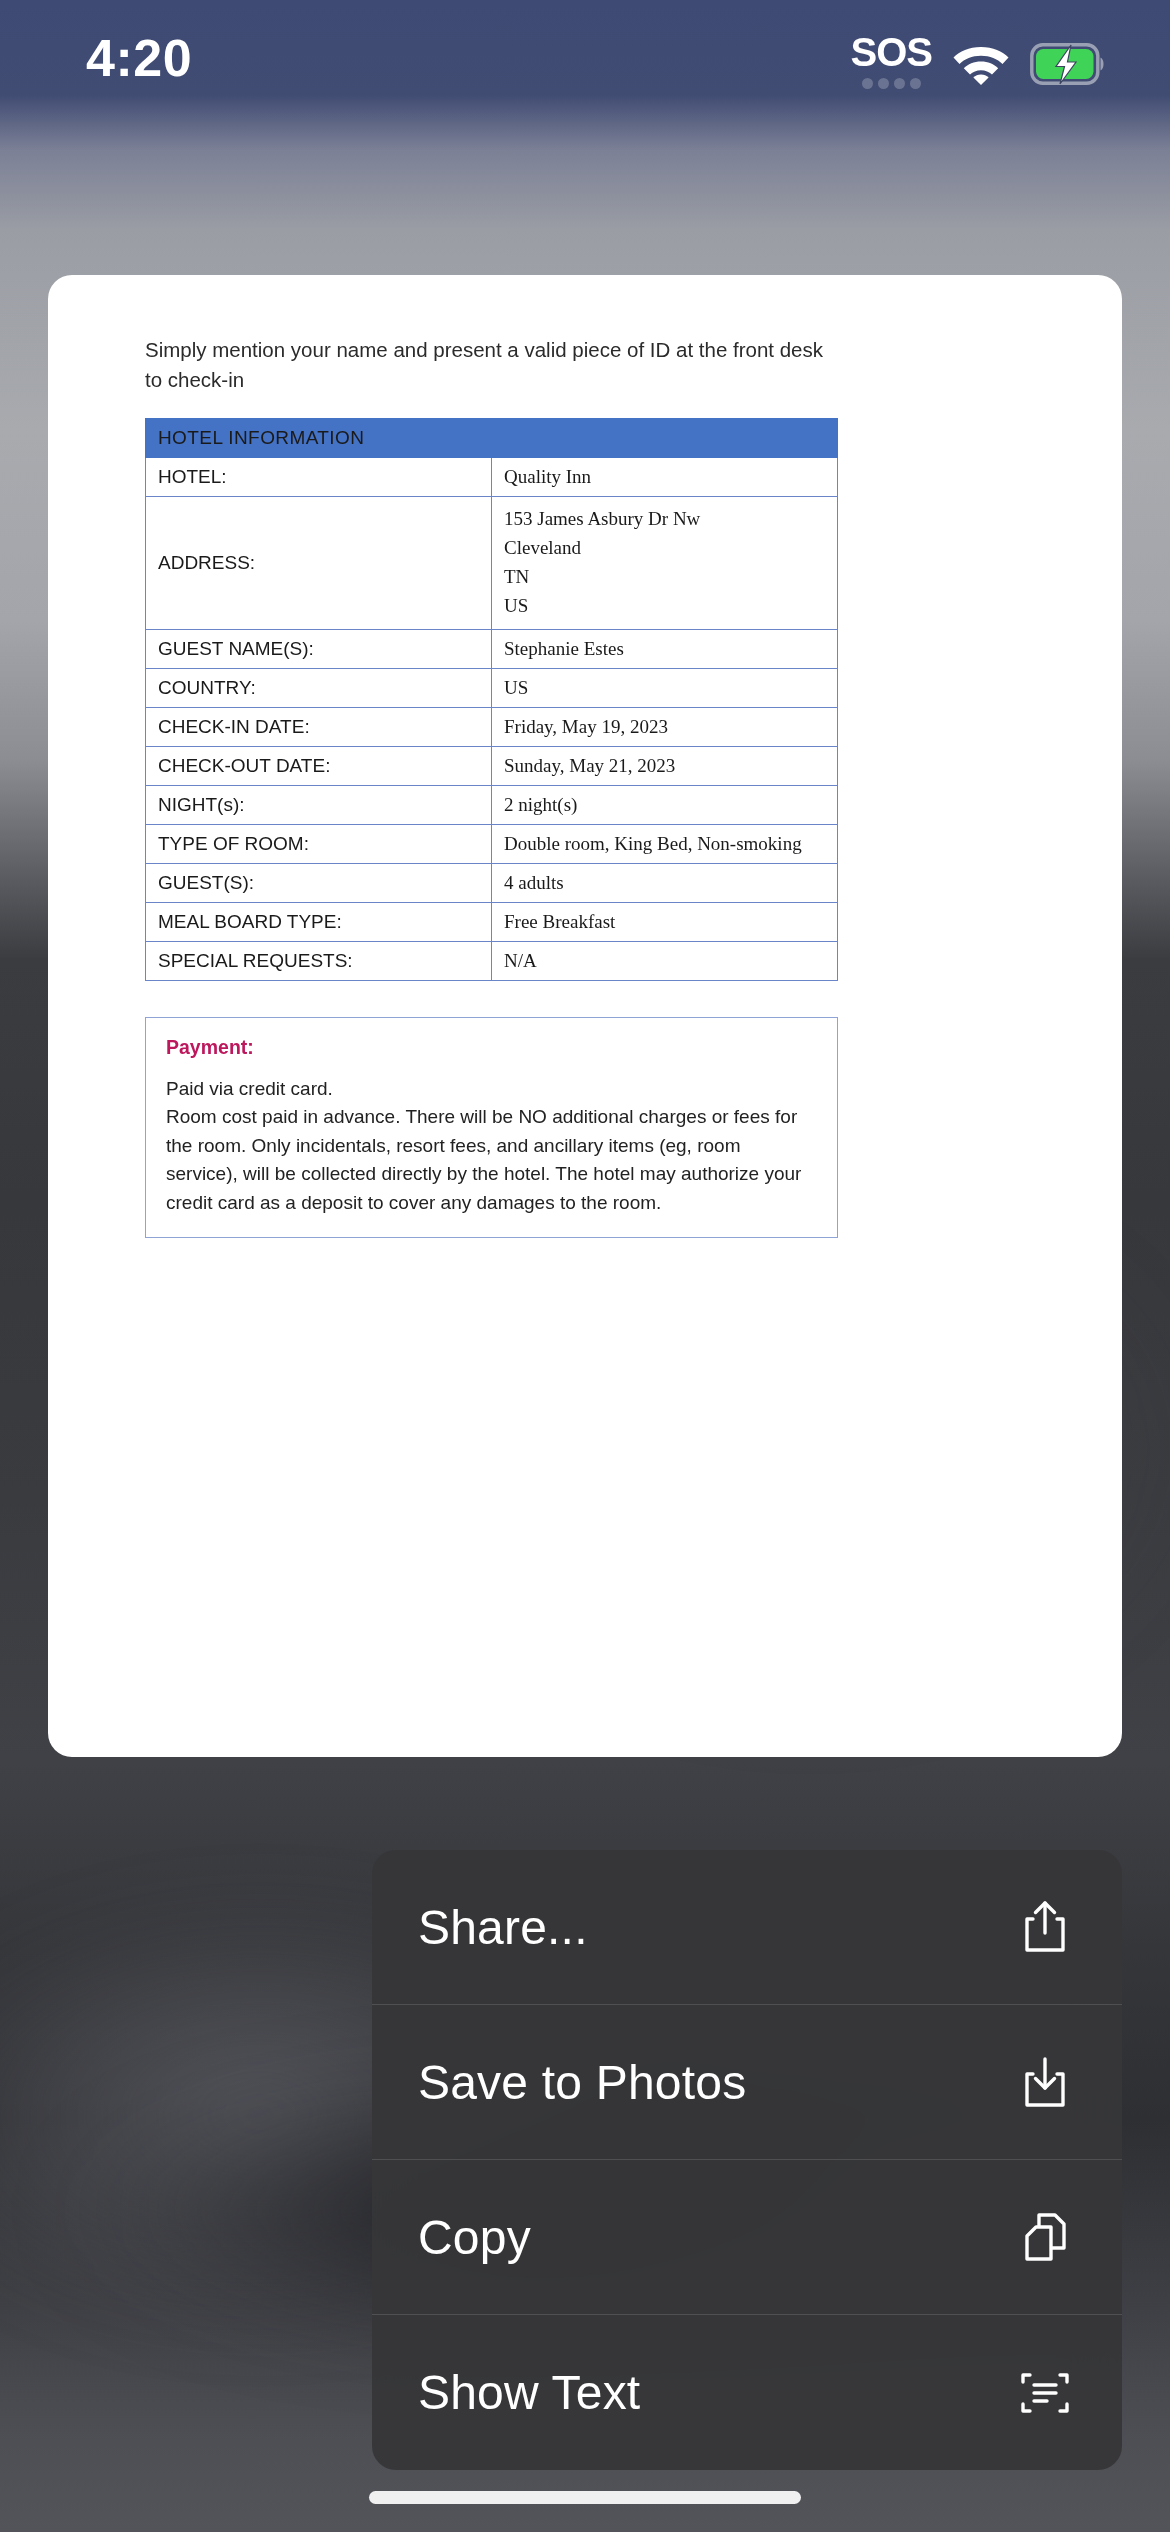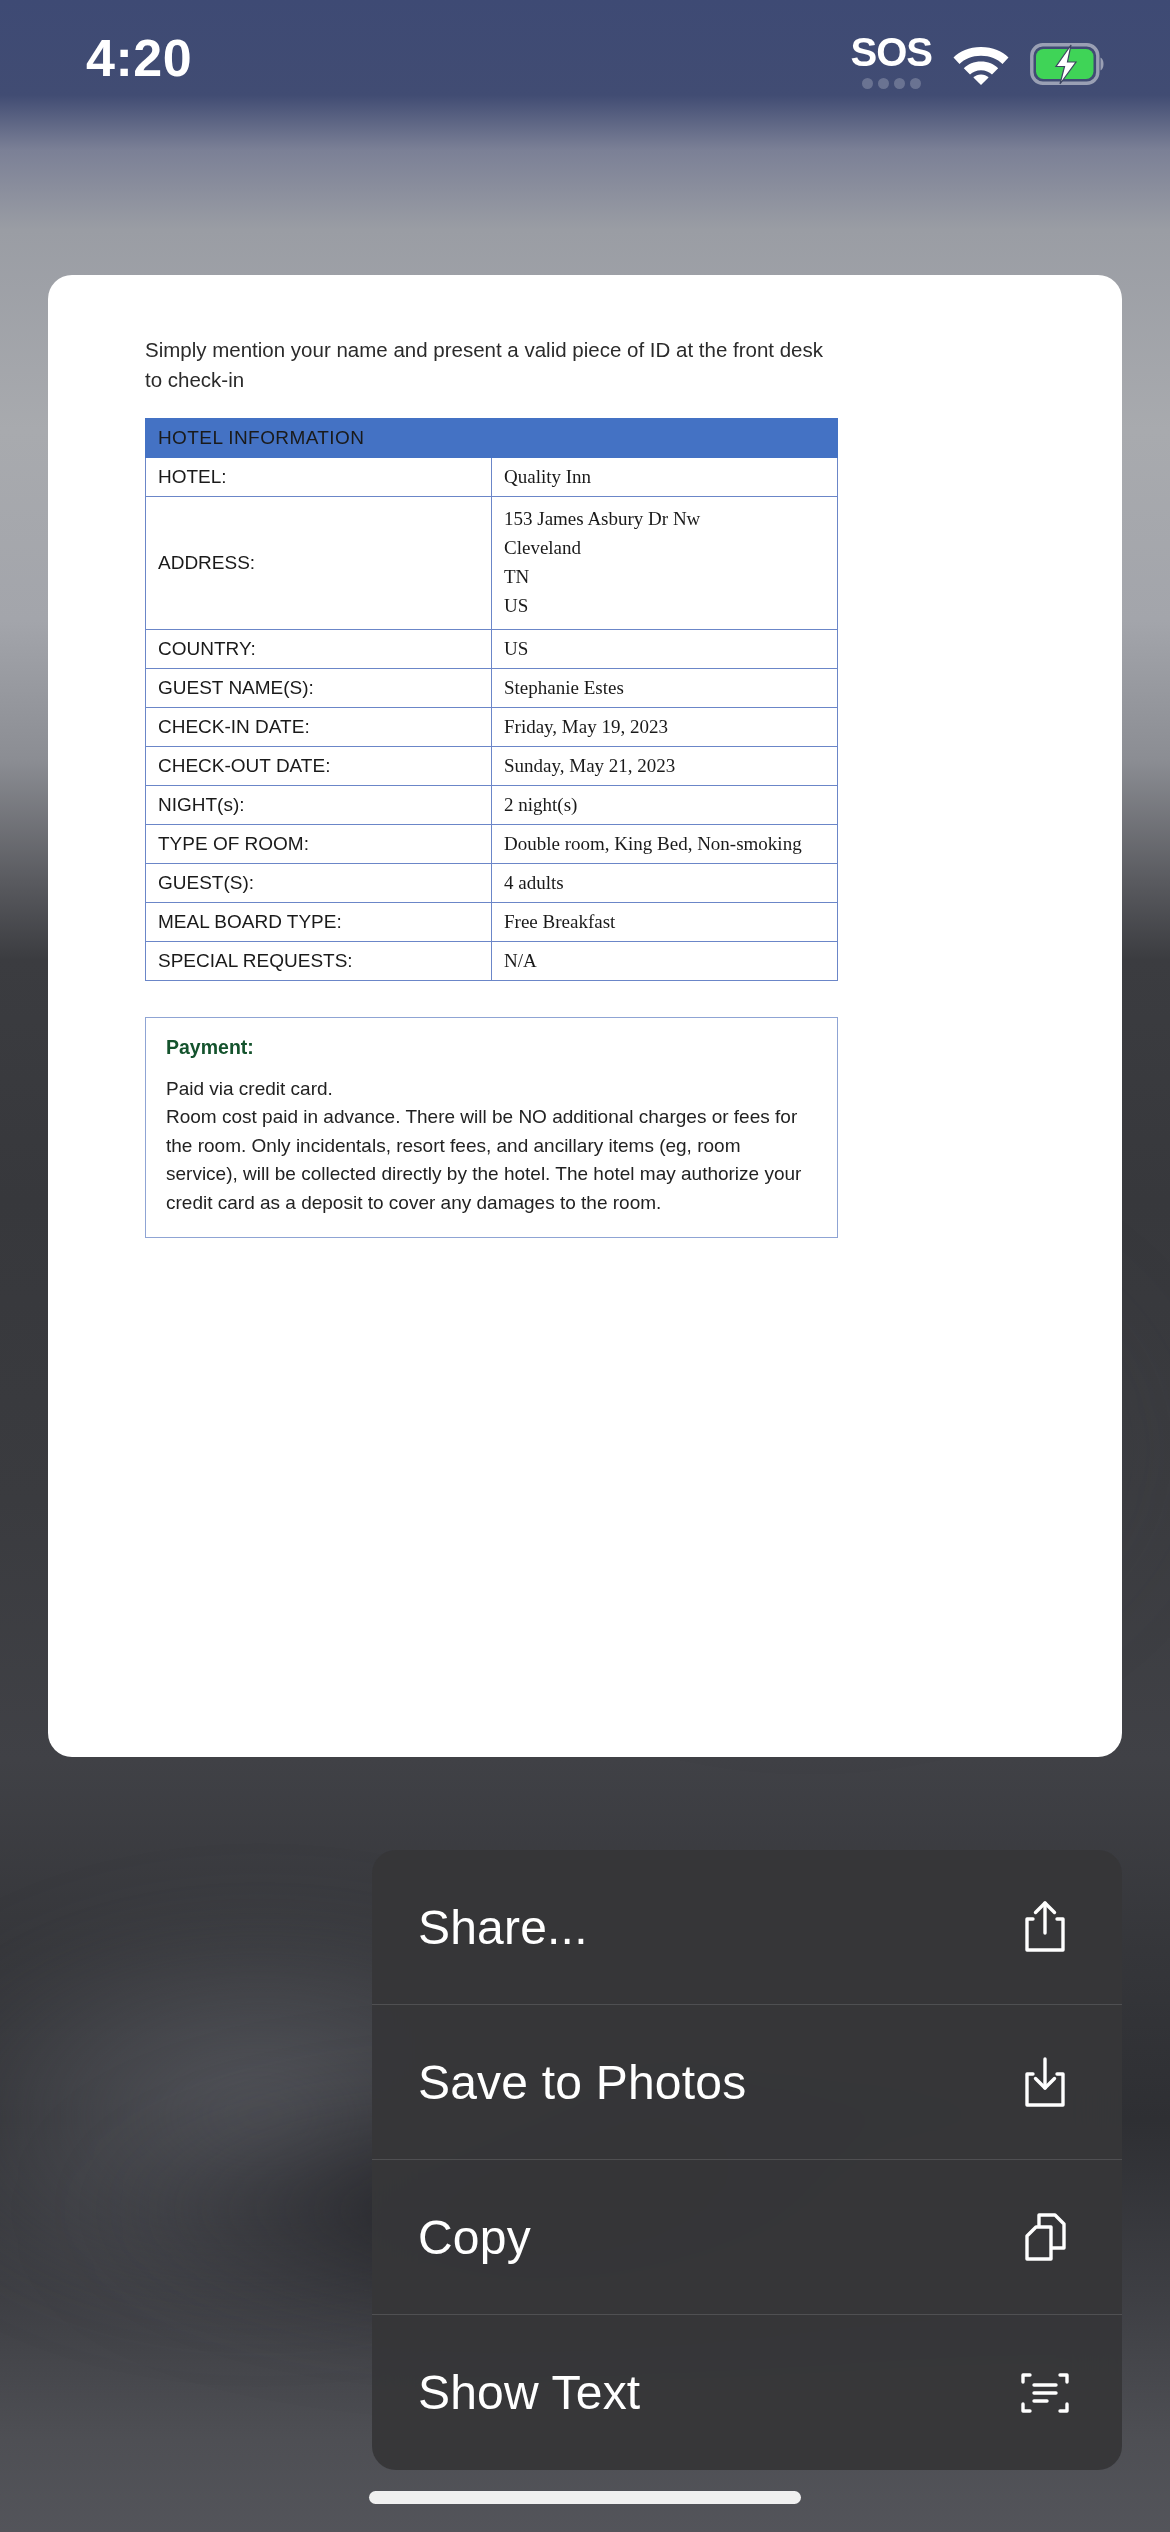--- a/index.html
+++ b/index.html
@@ -105,21 +105,21 @@
   td.lbl{ width:237px; font-size:20px; color:#0d0d0d; }
   td.val{ font-size:19px; color:#232323;font-family:Liberation Serif, serif; }
   td.val-multiline{ line-height:1.52; padding:12px; font-size:19px; }
 
   
   #payment-box{
     margin-top:36px; width:693px;
     border:1.4px solid #8fa4d4;
     padding:18px 20px 20px 20px;
   }
-  #payment-title{ font-size:19.5px; font-weight:bold; color:#14532d; margin-bottom:16px;}
+  #payment-title{ font-size:19.5px; font-weight:bold; color:#be185d; margin-bottom:16px;}
   #payment-line1{ font-size:19px; color:#222; line-height:1.5;}
   #payment-body{ font-size:19px; color:#222; line-height:1.5;}
 
   
   #action-sheet{
     position:absolute; left:372px; top:1850px;
     width:750px; height:620px;
     background:rgba(54,54,56,0.96);
     border-radius:24px;
     backdrop-filter:blur(24px);
@@ -203,26 +203,26 @@
           <td class="val">Quality Inn</td>
         </tr>
         <tr>
           <td class="lbl">ADDRESS:</td>
           <td class="val val-multiline" style="white-space:pre-line">153 James Asbury Dr Nw
 Cleveland
 TN
 US</td>
         </tr>
         <tr>
+          <td class="lbl">GUEST NAME(S):</td>
+          <td class="val">Stephanie Estes</td>
+        </tr>
+        <tr>
           <td class="lbl">COUNTRY:</td>
           <td class="val">US</td>
-        </tr>
-        <tr>
-          <td class="lbl">GUEST NAME(S):</td>
-          <td class="val">Stephanie Estes</td>
         </tr>
         <tr>
           <td class="lbl">CHECK-IN DATE:</td>
           <td class="val">Friday, May 19, 2023</td>
         </tr>
         <tr>
           <td class="lbl">CHECK-OUT DATE:</td>
           <td class="val">Sunday, May 21, 2023</td>
         </tr>
         <tr>

